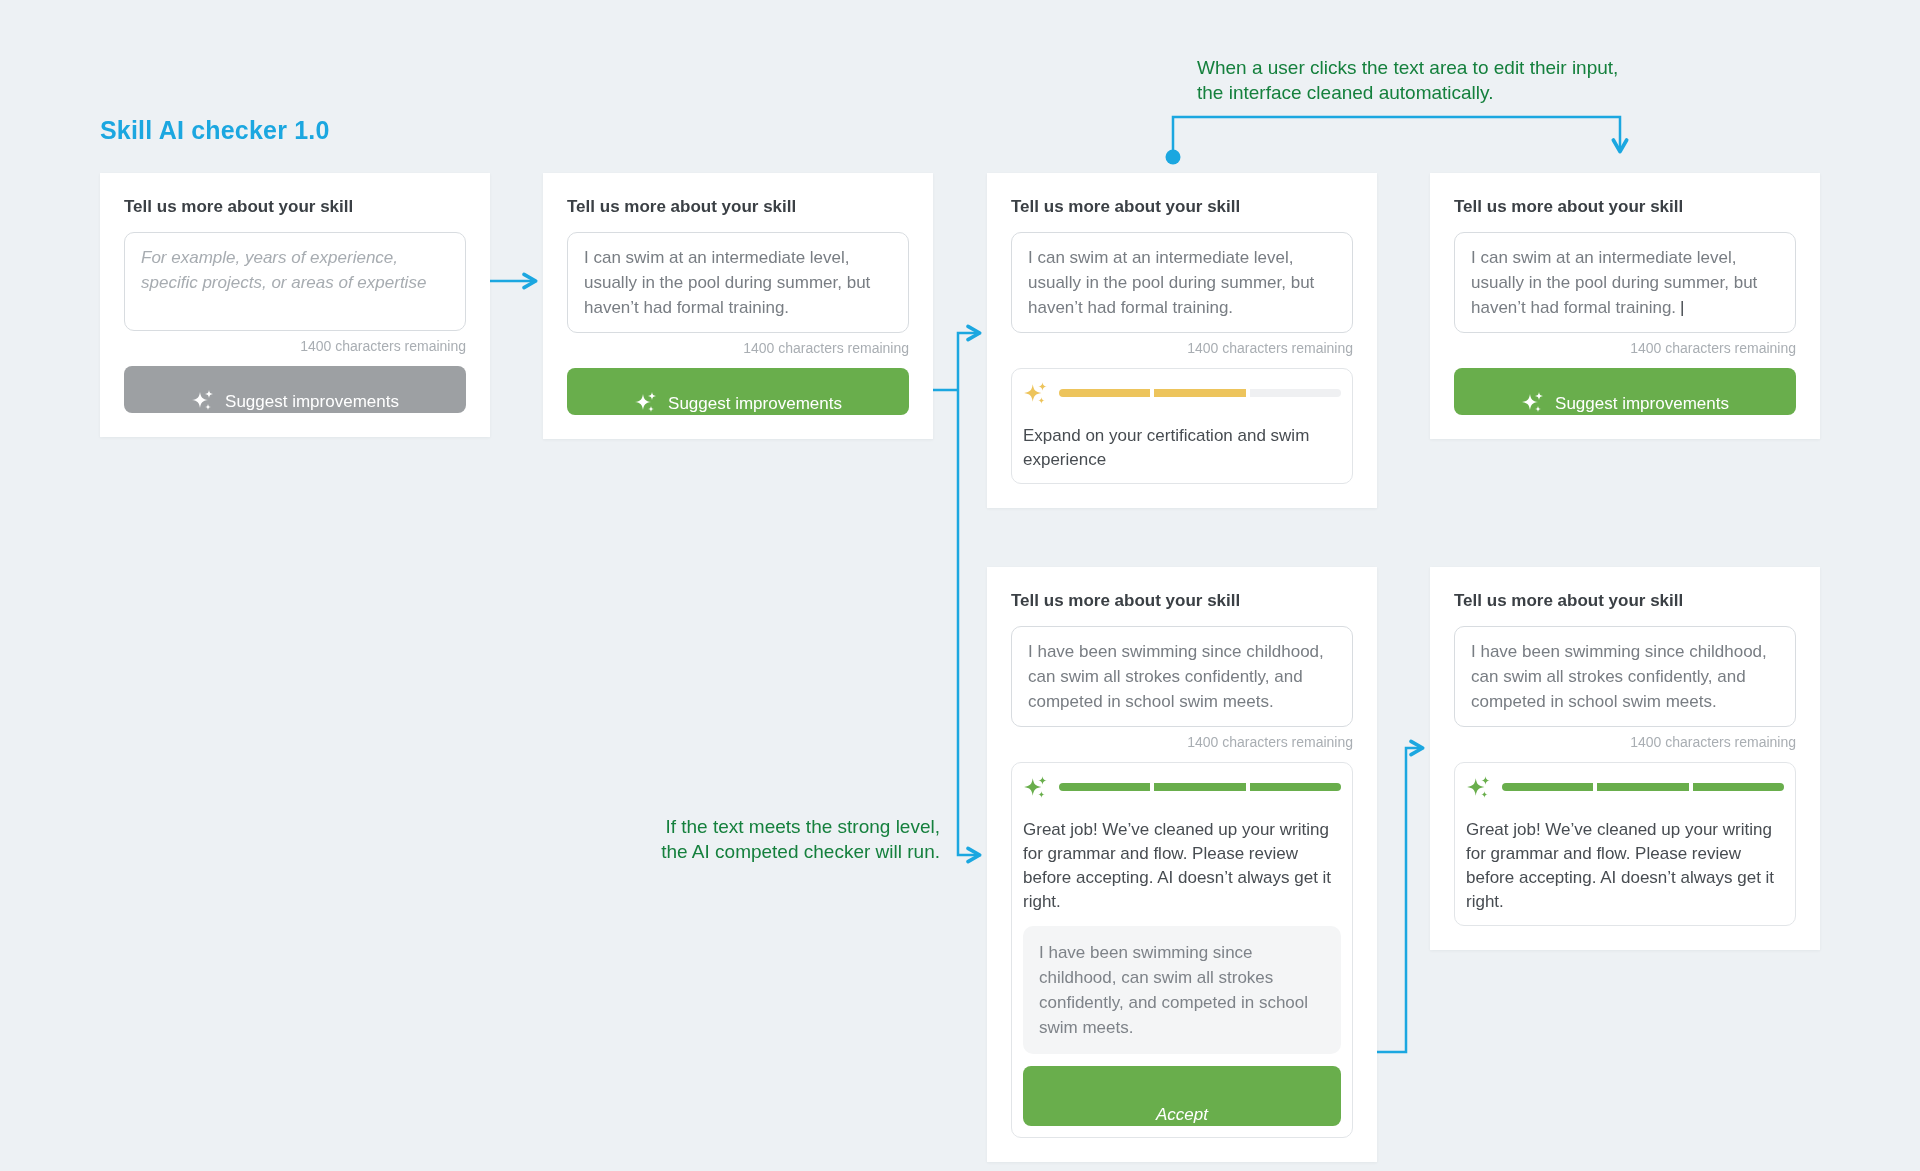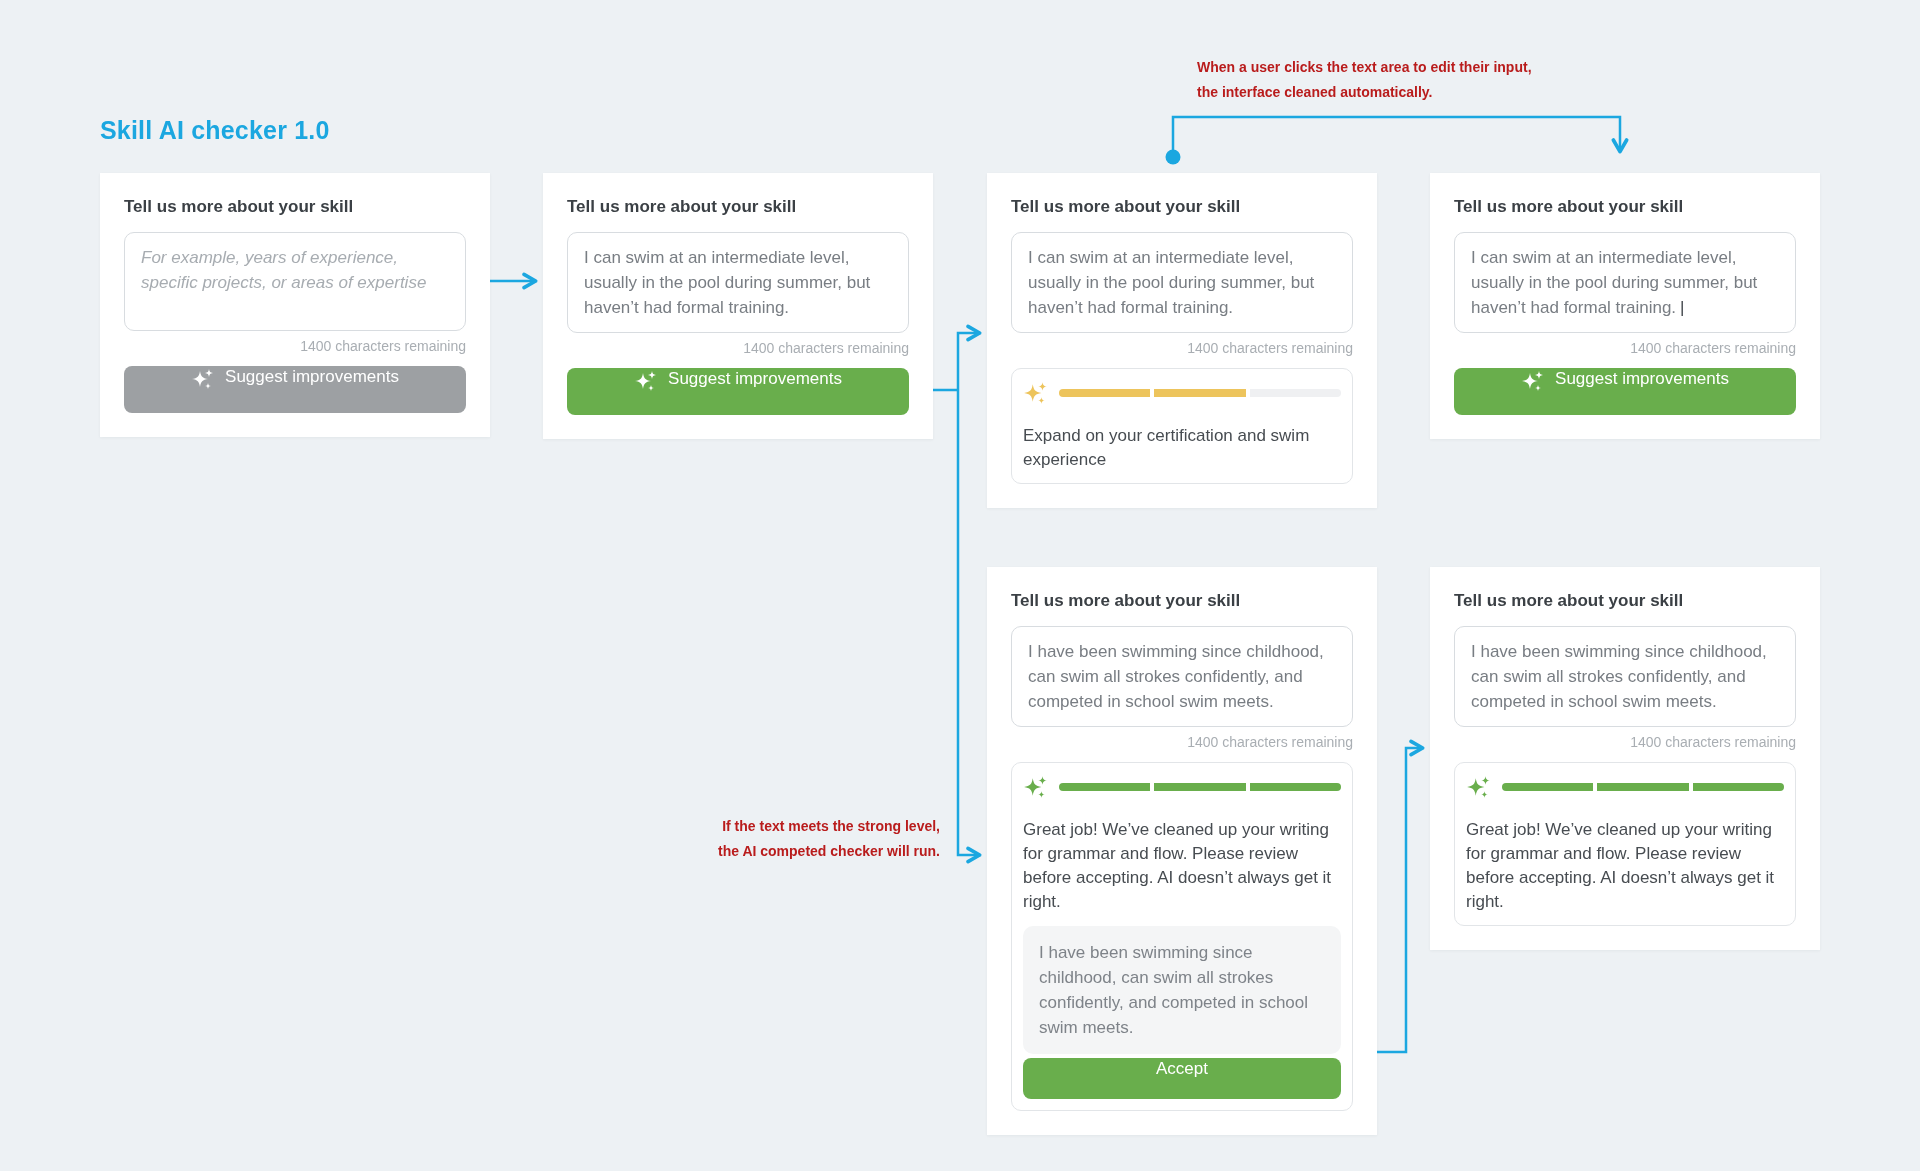--- a/index.html
+++ b/index.html
@@ -1,39 +1,39 @@
 <!DOCTYPE html>
 <html><head>
 <meta charset="utf-8">
 <style>
   html,body{margin:0;padding:0;}
   body{font-family:"Liberation Sans","DejaVu Sans",sans-serif;background:#EDF1F4;}
   .canvas{position:relative;width:1920px;height:1171px;background:#EDF1F4;overflow:hidden;}
 
   .page-title{position:absolute;left:100px;top:116px;font-size:25px;font-weight:700;color:#1BA7E0;letter-spacing:.2px;}
 
-  .note{position:absolute;font-size:14px;line-height:25px;color:#b91c1c;font-weight:bold;}
+  .note{position:absolute;font-size:19px;line-height:25px;color:#15803d;}
   .note-top{left:1197px;top:55px;}
   .note-mid{left:590px;top:814px;width:350px;text-align:right;}
 
   .card{position:absolute;width:390px;box-sizing:border-box;background:#FFFFFF;border-radius:0;
         padding:24px;box-shadow:0 1px 3px rgba(20,30,40,0.05);}
   .card-label{font-size:17px;font-weight:700;color:#3B4045;margin-bottom:15px;}
   .textarea{border:1px solid #D8DCE0;border-radius:10px;padding:12px 16px;min-height:73px;
             font-size:17px;line-height:25px;color:#787D83;background:#fff;cursor:text;}
   .textarea .ph{color:#A7ACB1;font-style:italic;}
   .caret{display:inline-block;color:#3F4449;margin-left:4px;}
   .remaining{text-align:right;font-size:14px;color:#A9AEB3;margin-top:7px;}
 
   .btn{margin-top:12px;width:100%;height:47px;border:none;border-radius:8px;display:flex;
-       align-items:flex-start;justify-content:center;gap:10px;font-family:inherit;font-size:17px;
+       align-items:flex-end;justify-content:center;gap:10px;font-family:inherit;font-size:17px;
        color:#FFFFFF;cursor:pointer;}
   .btn-green{background:#69AE4C;}
   .btn-disabled{background:#9DA0A3;cursor:default;}
-  .btn-accept{margin-top:4px;height:41px;}
+  .btn-accept{margin-top:12px;height:60px;font-style:italic;}
 
   .feedback-box{margin-top:12px;border:1px solid #E2E5E8;border-radius:10px;padding:11px;}
   .progress-row{display:flex;align-items:center;gap:10px;margin-bottom:18px;}
   .sparkle{display:inline-flex;flex:0 0 auto;}
   .sparkle svg{display:block;}
   .sp-white{color:#FFFFFF;}
   .sp-yellow{color:#EDC45C;}
   .sp-green{color:#69AE4C;}
   .bar{flex:1;display:flex;gap:4px;}
   .seg{height:8px;flex:1;background:#EFF0F2;}

